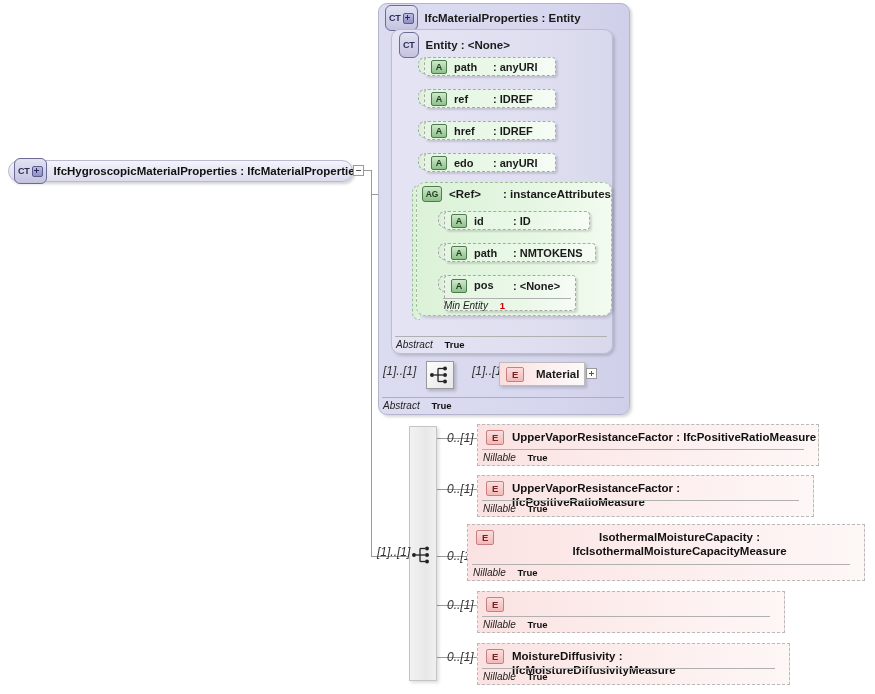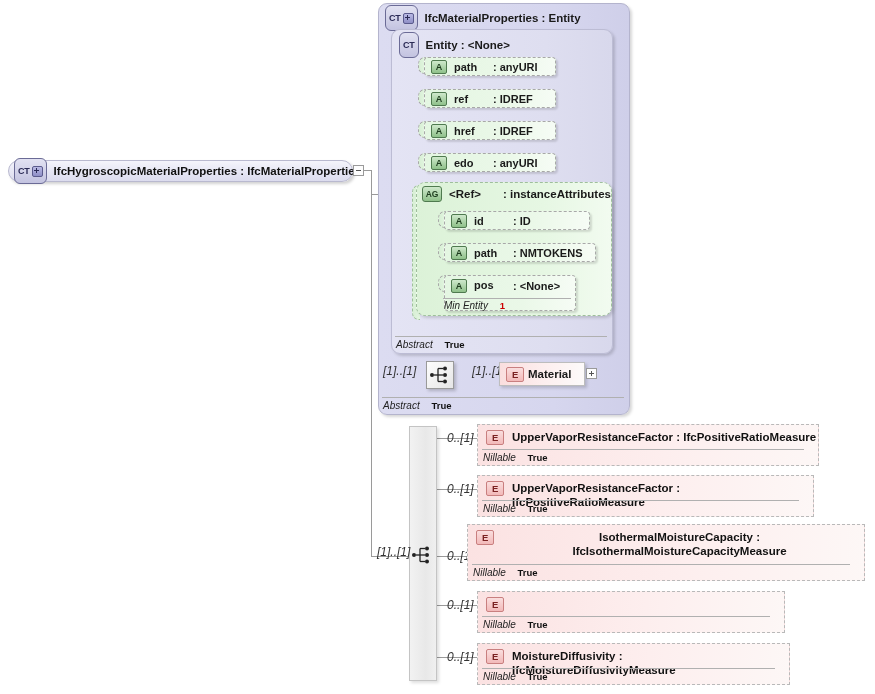--- a/index.html
+++ b/index.html
@@ -262,21 +262,21 @@
     border: 1px solid #bdbdbd;
     background: linear-gradient(to right,#fadede 0%,#fdeeee 50%,#fdfafa 100%);
     box-shadow: 2px 2px 3px rgba(0,0,0,0.17);
     display: flex;
     align-items: center;
     padding-left: 6px;
   }
   .elem-simple .label {
     font-weight: bold;
     font-size: 11.5px;
-    margin-left: 4px;
+    margin-left: 12px;
     white-space: nowrap;
   }
 
   
   .seq-icon {
     position: absolute;
     box-sizing: border-box;
     border: 1px solid #9a9a9a;
     background: linear-gradient(135deg,#fdfdfd,#e6e6e6);
     box-shadow: 2px 2px 3px rgba(0,0,0,0.2);

